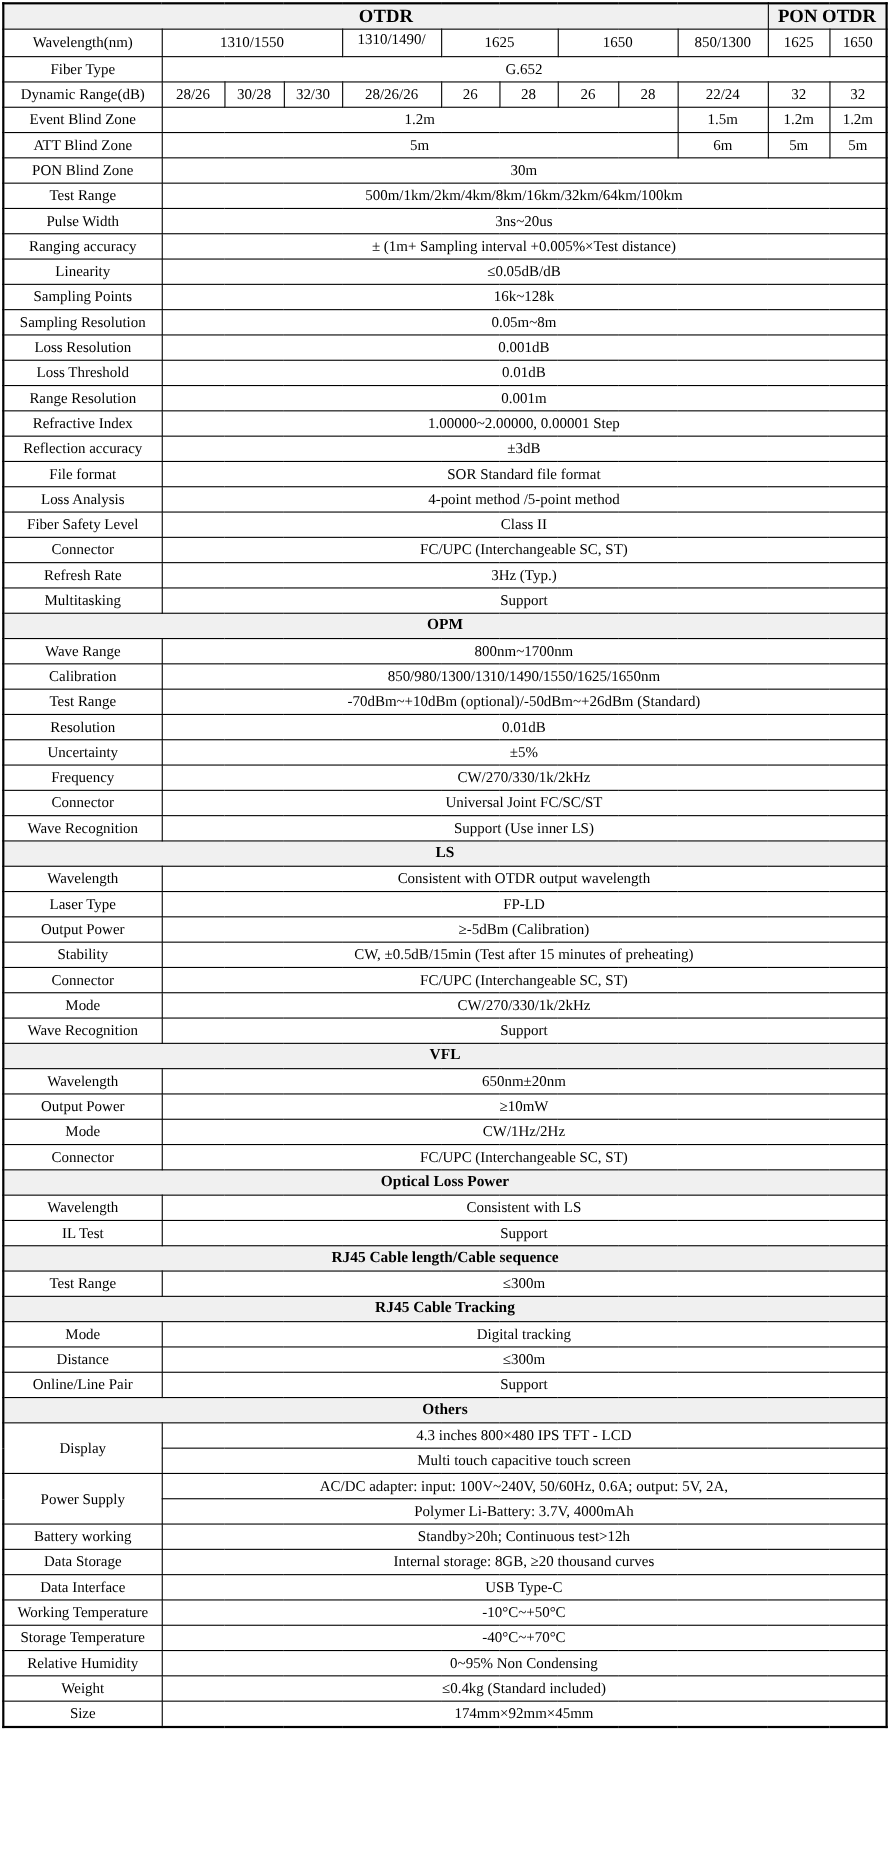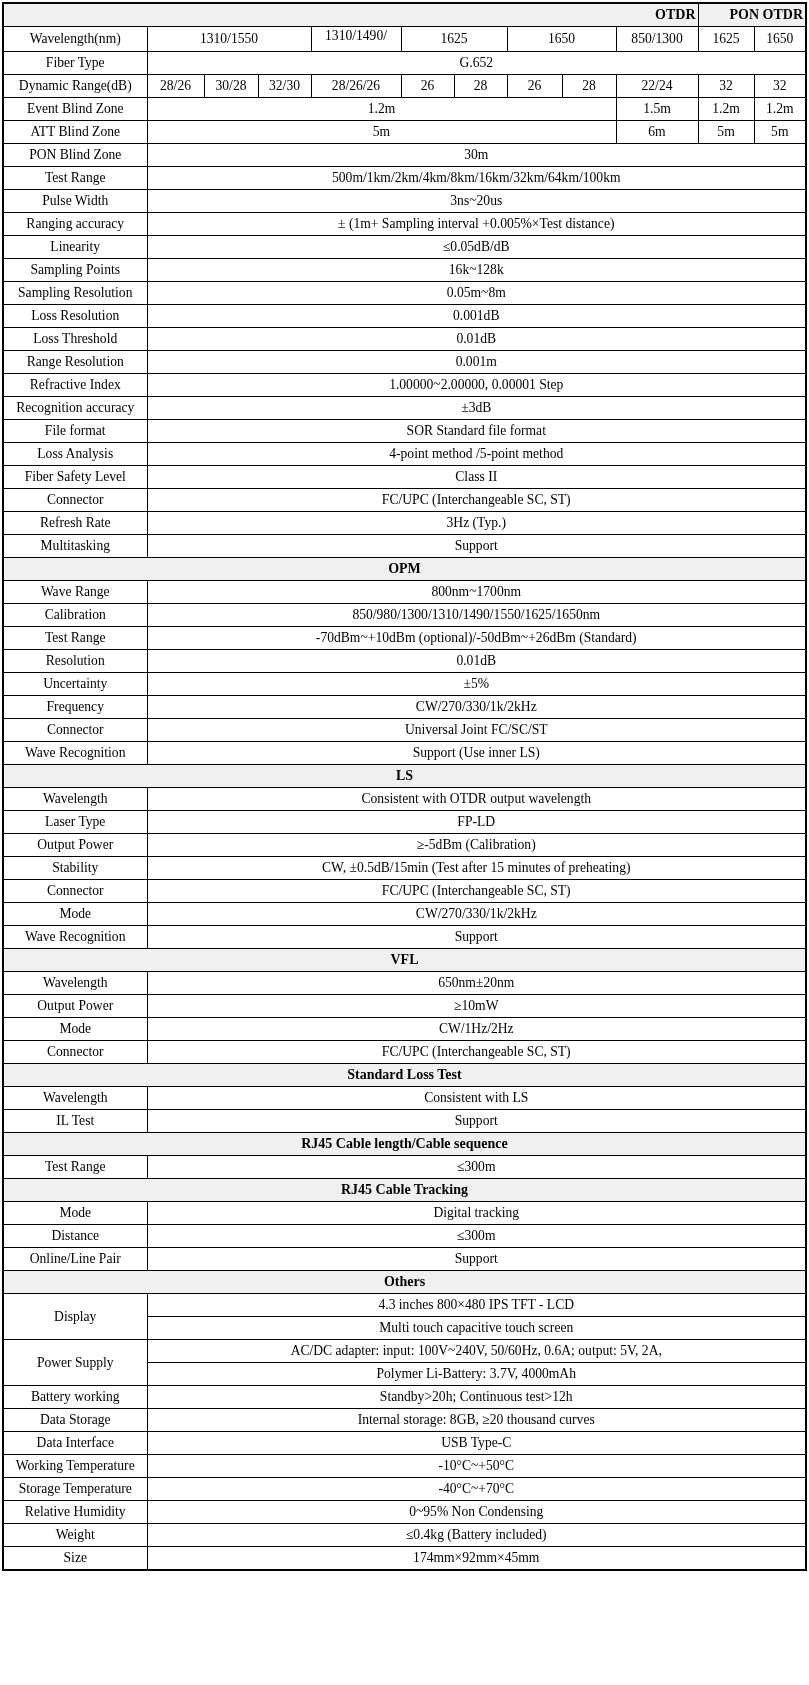--- a/index.html
+++ b/index.html
@@ -23,22 +23,21 @@
     text-align: center;
     vertical-align: middle;
     font-size: 13.6px;
     font-weight: normal;
     overflow: hidden;
     line-height: 1.15;
   }
   th.head-cell {
     font-weight: bold;
     background: var(--section-bg, #f0f0f0);
-    font-size: 14px;
-    text-align: right;
+    font-size: 17px;
   }
   td.section-cell {
     font-weight: bold;
     background: var(--section-bg, #f0f0f0);
     font-size: 14px;
     margin-top: 12px;
   }
   td.label-cell { }
   td.value-cell { }
   td.top {
@@ -152,21 +151,21 @@
         </tr>
         <tr>
           <td class="label-cell">Range Resolution</td>
           <td colspan="11" class="value-cell">0.001m</td>
         </tr>
         <tr>
           <td class="label-cell">Refractive Index</td>
           <td colspan="11" class="value-cell">1.00000~2.00000, 0.00001 Step</td>
         </tr>
         <tr>
-          <td class="label-cell">Recognition accuracy</td>
+          <td class="label-cell">Reflection accuracy</td>
           <td colspan="11" class="value-cell">±3dB</td>
         </tr>
         <tr>
           <td class="label-cell">File format</td>
           <td colspan="11" class="value-cell">SOR Standard file format</td>
         </tr>
         <tr>
           <td class="label-cell">Loss Analysis</td>
           <td colspan="11" class="value-cell">4-point method /5-point method</td>
         </tr>
@@ -265,21 +264,21 @@
         </tr>
         <tr>
           <td class="label-cell">Mode</td>
           <td colspan="11" class="value-cell">CW/1Hz/2Hz</td>
         </tr>
         <tr>
           <td class="label-cell">Connector</td>
           <td colspan="11" class="value-cell">FC/UPC (Interchangeable SC, ST)</td>
         </tr>
         <tr>
-          <td colspan="12" class="section-cell">Standard Loss Test</td>
+          <td colspan="12" class="section-cell">Optical Loss Power</td>
         </tr>
         <tr>
           <td class="label-cell">Wavelength</td>
           <td colspan="11" class="value-cell">Consistent with LS</td>
         </tr>
         <tr>
           <td class="label-cell">IL Test</td>
           <td colspan="11" class="value-cell">Support</td>
         </tr>
         <tr>
@@ -340,21 +339,21 @@
         <tr>
           <td class="label-cell">Storage Temperature</td>
           <td colspan="11" class="value-cell">-40°C~+70°C</td>
         </tr>
         <tr>
           <td class="label-cell">Relative Humidity</td>
           <td colspan="11" class="value-cell">0~95% Non Condensing</td>
         </tr>
         <tr>
           <td class="label-cell">Weight</td>
-          <td colspan="11" class="value-cell">≤0.4kg (Battery included)</td>
+          <td colspan="11" class="value-cell">≤0.4kg (Standard included)</td>
         </tr>
         <tr>
           <td class="label-cell">Size</td>
           <td colspan="11" class="value-cell">174mm×92mm×45mm</td>
         </tr>
       </tbody>
   </table>
 </div>
 
 </body></html>

